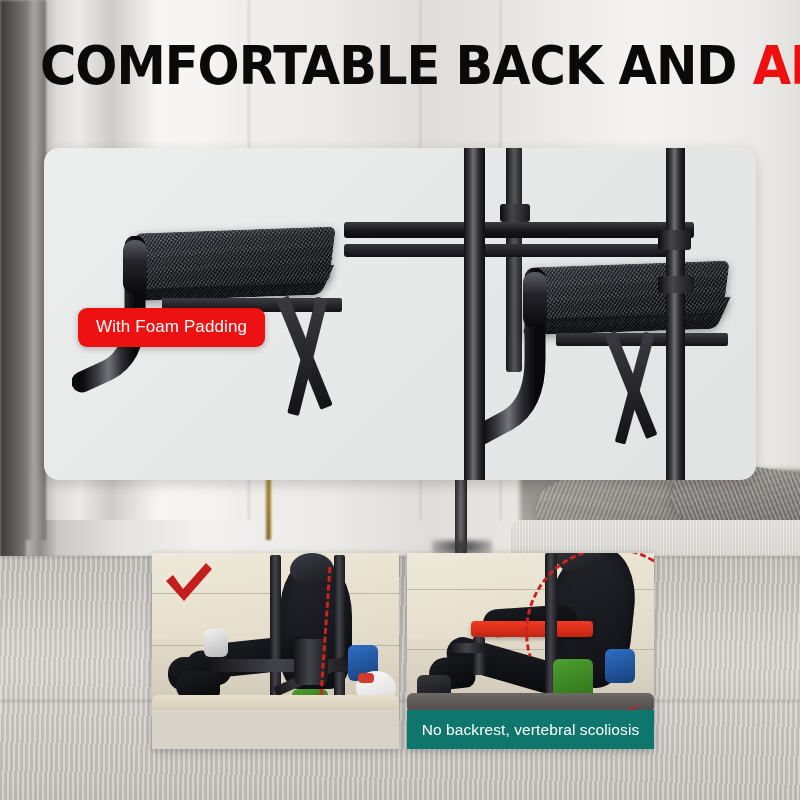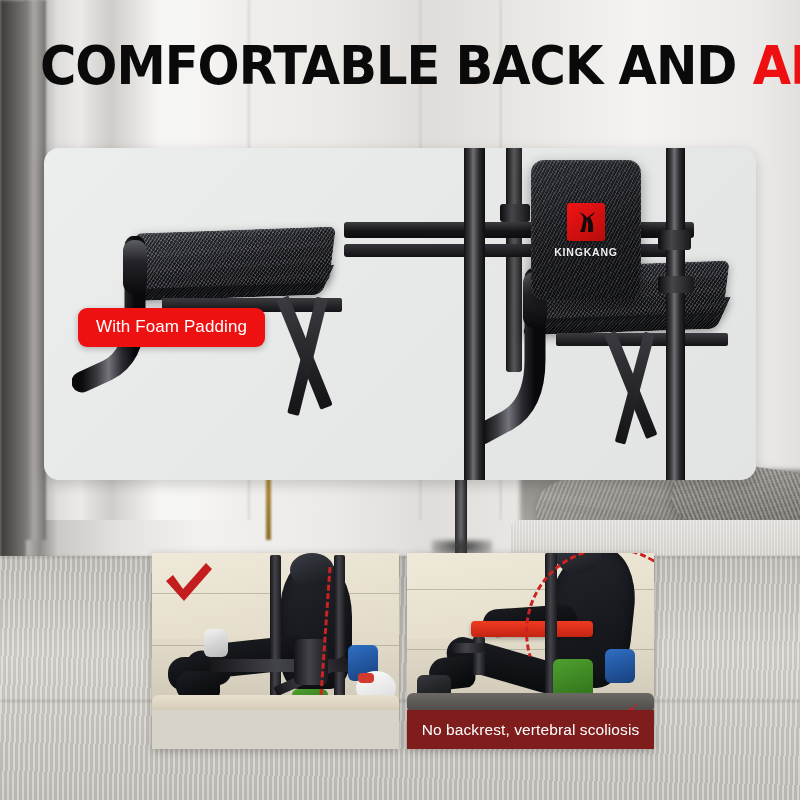--- a/index.html
+++ b/index.html
@@ -349,21 +349,21 @@
   }
 
   .cap{
     position:absolute; left:0; bottom:0;
     width:100%; height:39px;
     display:flex; align-items:center; justify-content:center;
     color:#fff; font-size:15.5px; letter-spacing:.1px;
     white-space:nowrap;
   }
   .cap.good{ background:#ee1111; }
-  .cap.bad { background:#7f1d1d; }
+  .cap.bad { background:#0f766e; }
 </style>
 </head>
 <body>
 
 <div class="stage">
 
   <div class="bg">
     <div class="bg-wall"></div>
     <div class="bg-wall-seam" style="left:248px"></div>
     <div class="bg-wall-seam" style="left:420px"></div>
@@ -427,30 +427,20 @@
     <div class="mtl pad right-pad"></div>
     <div class="mtl strut s4"></div>
     <div class="mtl strut s5"></div>
     <div class="mtl strut s6"></div>
 
     <svg class="handle" style="left:428px; top:120px;" width="130" height="200" viewBox="0 0 130 200">
       <path d="M63 10 L63 92 Q63 136 36 152 L10 166" fill="none" stroke="url(#gmet)" stroke-width="21" stroke-linecap="round"></path>
       <rect x="51" y="4" width="24" height="56" rx="11" fill="url(#gmet2)"></rect>
     </svg>
 
-    <div class="mtl backrest">
-      <div class="logo-mark">
-        <svg width="26" height="26" viewBox="0 0 26 26" aria-hidden="true">
-          <path d="M6 3 Q12 7 10 13 Q9 19 7 23 L12 23 Q13 15 14 10
-                   Q16 16 15 23 L20 23 Q21 14 17 8 Q21 6 22 3
-                   Q17 6 14 9 Q12 5 6 3 Z" fill="#15090a"></path>
-        </svg>
-      </div>
-      <div class="logo-word">KINGKANG</div>
-    </div>
 
     <div class="mtl post left"></div>
     <div class="mtl post right"></div>
     <div class="mtl collar c-b"></div>
     <div class="mtl collar c-c"></div>
   </div>
 
   <div class="callout">With Foam Padding</div>
 
   <div class="compare">

